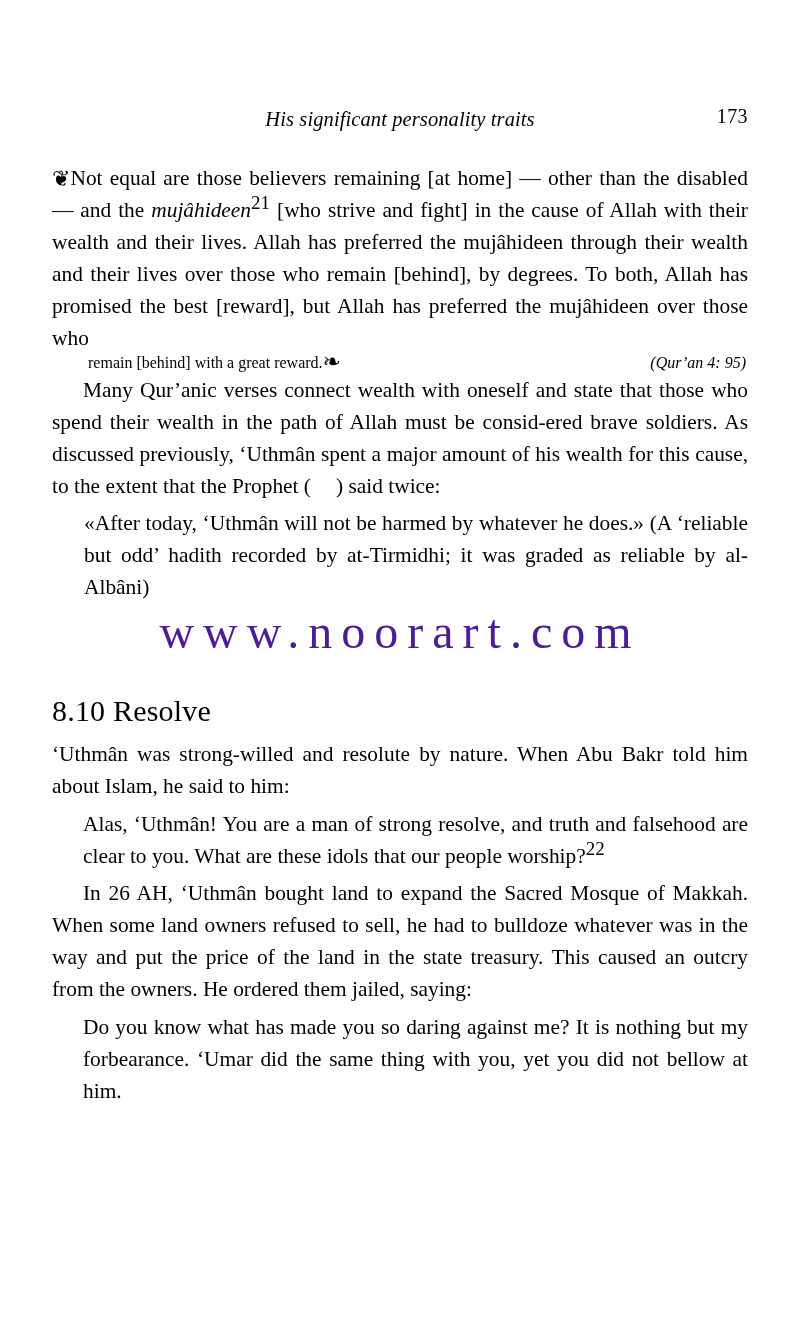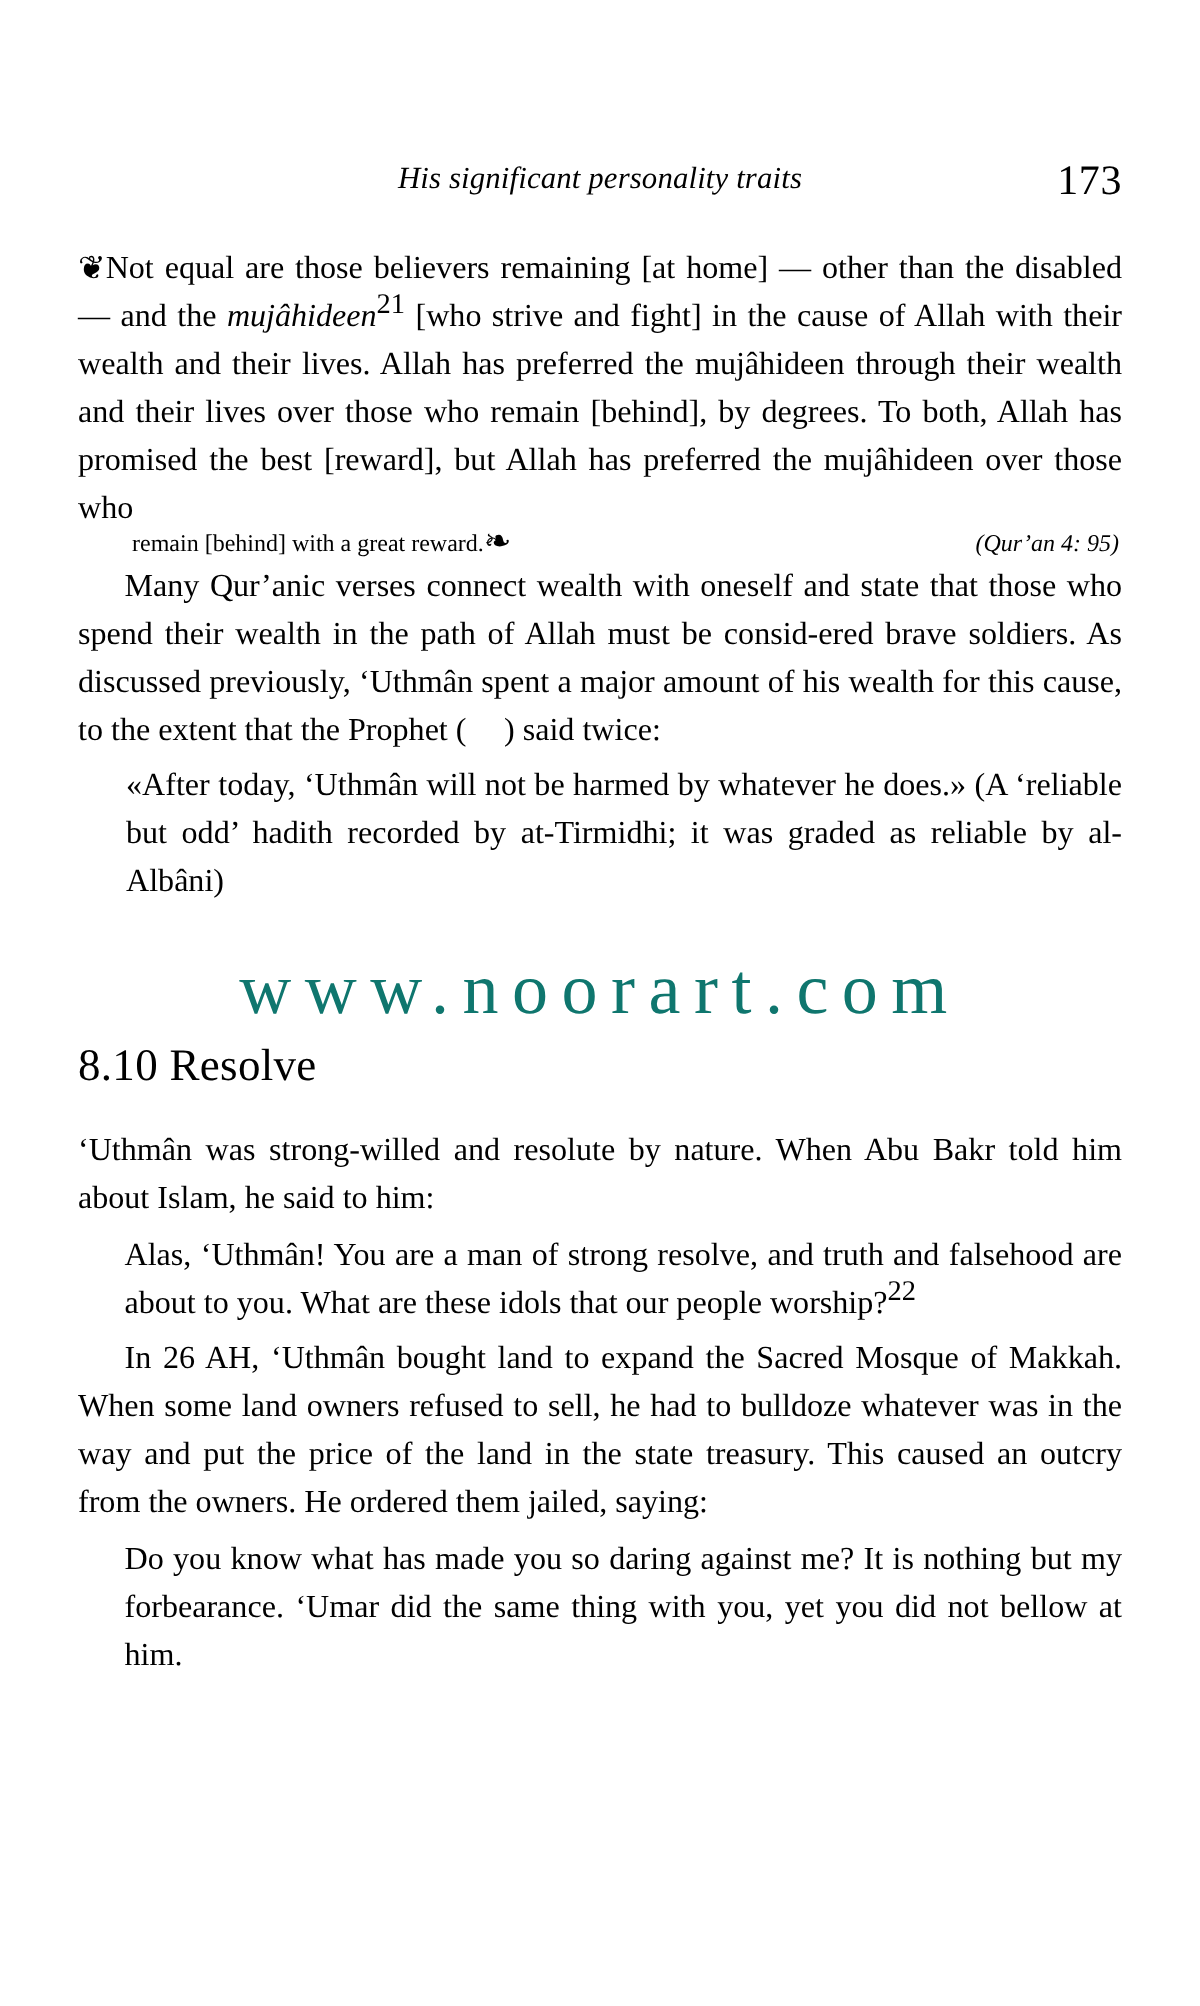--- a/index.html
+++ b/index.html
@@ -37,21 +37,21 @@
   .running-head .rh-title {
     font-style: italic;
     font-size: 20.5px;
     letter-spacing: 0.1px;
     white-space: nowrap;
   }
   .running-head .rh-page {
     position: absolute;
     right: 0;
     top: -3px;
-    font-size: 28px;
+    font-size: 20px;
     letter-spacing: 0.4px;
   }
 
   
   .content {
     position: absolute;
     top: 163px;
     left: 52px;
     width: 696px;
   }
@@ -123,27 +123,27 @@
     margin: 0;
     font-weight: normal;
     font-size: 30px;
     line-height: 44px;
     letter-spacing: 0.2px;
   }
 
   
   .watermark {
     position: absolute;
-    top: 632px;
+    top: 604px;
     left: 0;
     width: 800px;
     text-align: center;
     font-size: 48px;
     letter-spacing: 9px;
-    color: #0f766e;
+    color: #4c1d95;
     font-family: "Liberation Serif", serif;
     white-space: nowrap;
     pointer-events: none;
     user-select: none;
   }
 </style>
 </head>
 <body>
 
 <div class="page">
@@ -162,23 +162,23 @@
         <span class="ref">(Qur’an 4: 95)</span>
       </div>
     </div>
 
     <p class="indent para-gap"><span>Many Qur’anic verses connect wealth with oneself and state that those who spend their wealth in the path of Allah must be consid-ered brave soldiers. As discussed previously, ‘Uthmân spent a major amount of his wealth for this cause, to the extent that the Prophet (</span><span class="pbuh">ﷺ</span><span>) said twice:</span></p>
 
     <p class="hadith">«After today, ‘Uthmân will not be harmed by whatever he does.» (A ‘reliable but odd’ hadith recorded by at-Tirmidhi; it was graded as reliable by al-Albâni)</p>
 
     <h2 class="section-heading" style="margin-top:85px;">8.10 Resolve</h2>
 
-    <p style="margin-top:18px;">‘Uthmân was strong-willed and resolute by nature. When Abu Bakr told him about Islam, he said to him:</p>
+    <p style="margin-top:6px;">‘Uthmân was strong-willed and resolute by nature. When Abu Bakr told him about Islam, he said to him:</p>
 
-    <p class="inset" style="margin-top:6px;"><span>Alas, ‘Uthmân! You are a man of strong resolve, and truth and falsehood are about to you. What are these idols that our people worship?</span><sup>22</sup></p>
+    <p class="inset" style="margin-top:6px;"><span>Alas, ‘Uthmân! You are a man of strong resolve, and truth and falsehood are clear to you. What are these idols that our people worship?</span><sup>22</sup></p>
 
     <p class="indent" style="margin-top:6px;">In 26 AH, ‘Uthmân bought land to expand the Sacred Mosque of Makkah. When some land owners refused to sell, he had to bulldoze whatever was in the way and put the price of the land in the state treasury. This caused an outcry from the owners. He ordered them jailed, saying:</p>
 
     <p class="inset" style="margin-top:6px;">Do you know what has made you so daring against me? It is nothing but my forbearance. ‘Umar did the same thing with you, yet you did not bellow at him.</p>
 
   </div>
 
   <div class="watermark">www.noorart.com</div>
 
 </div>

